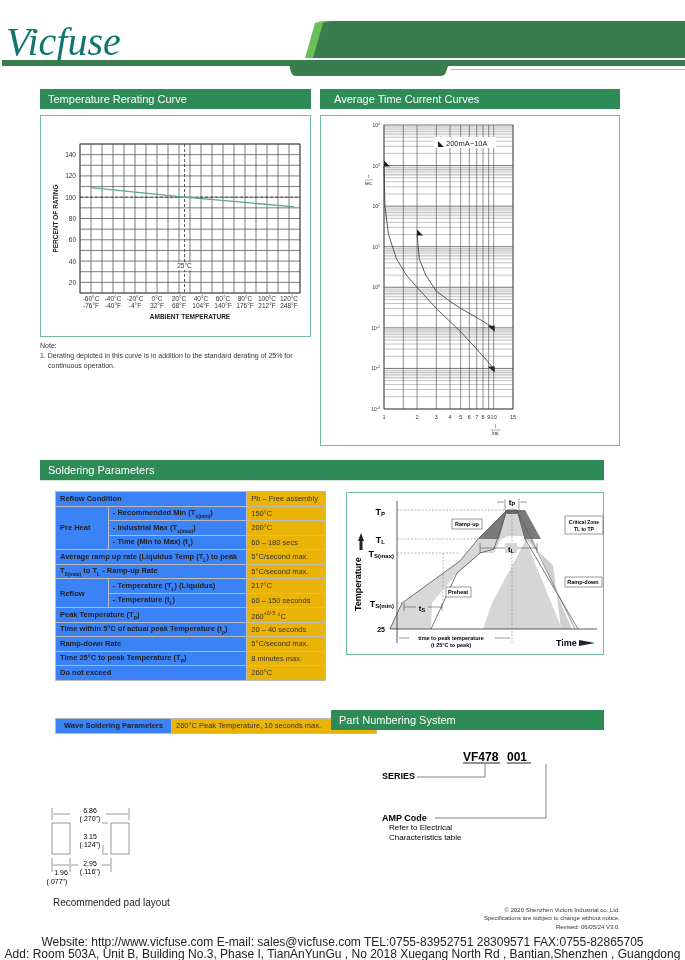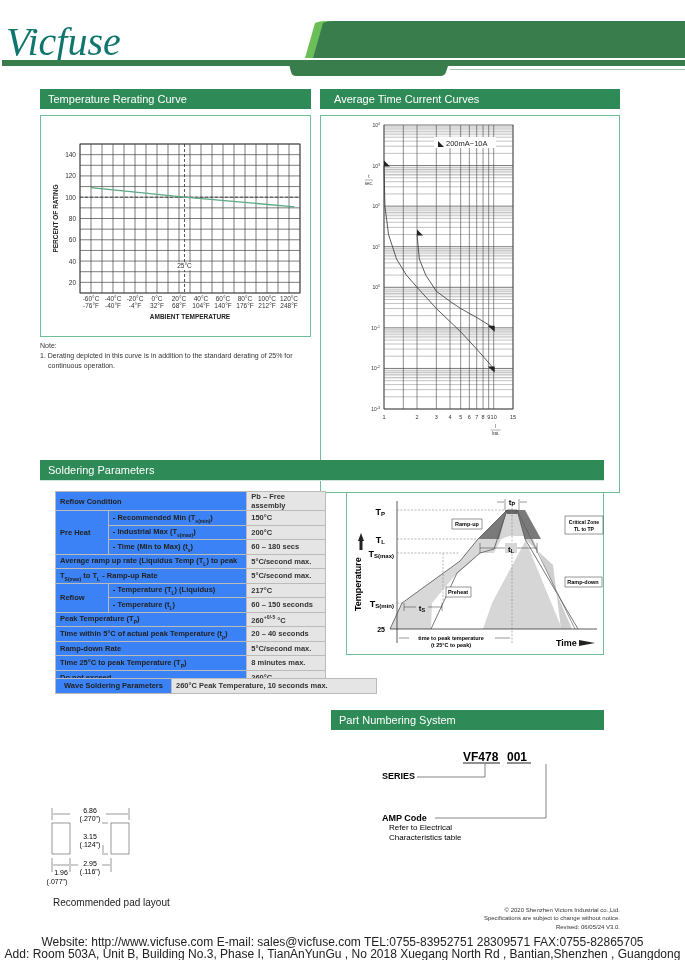--- a/index.html
+++ b/index.html
@@ -8,21 +8,21 @@
   .logo { left: 6px; top: 18px; font-family: "Liberation Serif", serif; font-style: italic; font-size: 40px; color: #0f766e; letter-spacing: 0px; }
   .hdr-band { left: 305px; top: 21px; width: 380px; height: 37px; }
   .hdr-line { left: 2px; top: 60px; width: 683px; height: 6px; background: #3a7d4d; }
   .hdr-tab { left: 288px; top: 60px; width: 162px; height: 16px; }
   .sec-title { background: #2e8b57; color: #fff; font-weight: normal; font-size: 11px; padding-left: 8px; line-height: 20px; height: 20px; }
   .panel { border: 1px solid #6fbf96; background: #fff; }
   .note { font-size: 7px; color: #333; line-height: 10px; }
   table.sp { border-collapse: collapse; font-size: 7.5px; }
   table.sp td { border: 1px solid #bbb; padding: 0 4px; height: 14.5px; }
   table.sp td.g { background: #3b82f6; font-weight: bold; }
-  table.sp td.v { background: #e5e5e5; color: #333; font-weight: bold; }
+  table.sp td.v { background: #eab308; color: #333; }
   .foot { font-size: 12px; color: #222; text-align: center; width: 685px; left: 0; }
   .small { font-size: 6px; text-align: right; color: #333; line-height: 8px; }
   svg text { font-family: "Liberation Sans", sans-serif; }
 </style>
 </head>
 <body>
 
 <div class="abs logo">Vicfuse</div>
 <svg class="abs hdr-band" viewBox="0 0 380 37">
   <path d="M10 2 Q14 0 20 0 L380 0 L380 37 L0 37 Z" fill="#6cbf58"></path>
@@ -112,21 +112,21 @@
       <text transform="translate(17,102.5) rotate(-90)" font-size="6.5" font-weight="bold" text-anchor="middle" fill="#222">PERCENT OF RATING</text>
     </svg>
 </div>
 
 <div class="abs note" style="left:40px;top:341px;width:280px;">
   <div>Note:</div>
   <div>1.  Derating depicted in this curve is in addition to the standard derating of 25% for</div>
   <div style="padding-left:8px">continuous operation.</div>
 </div>
 
-<div class="abs panel" style="left:320px;top:115px;width:300px;height:378px;">
+<div class="abs panel" style="left:320px;top:115px;width:300px;height:331px;">
   <svg id="tc-svg" width="300" height="327">
       <rect x="63" y="9" width="129" height="284" fill="#fff" stroke="#333" stroke-width="0.7"></rect>
       <line x1="63" y1="293" x2="192" y2="293" stroke="#555" stroke-width="0.8"></line>
       <line x1="63" y1="280.78678303306134" x2="192" y2="280.78678303306134" stroke="#777" stroke-width="0.45"></line>
       <line x1="63" y1="273.64250909423083" x2="192" y2="273.64250909423083" stroke="#777" stroke-width="0.45"></line>
       <line x1="63" y1="268.5735660661227" x2="192" y2="268.5735660661227" stroke="#777" stroke-width="0.45"></line>
       <line x1="63" y1="264.6417883955101" x2="192" y2="264.6417883955101" stroke="#777" stroke-width="0.45"></line>
       <line x1="63" y1="261.4292921272922" x2="192" y2="261.4292921272922" stroke="#777" stroke-width="0.45"></line>
       <line x1="63" y1="262.32929212729215" x2="192" y2="262.32929212729215" stroke="#bbb" stroke-width="0.4"></line>
       <line x1="63" y1="258.7131652337073" x2="192" y2="258.7131652337073" stroke="#777" stroke-width="0.45"></line>
@@ -322,21 +322,21 @@
         <td class="g" colspan="2"><span>Time 25°C to peak Temperature (T</span><span style="font-size: 5px; vertical-align: sub;">P</span><span>)</span></td>
         <td class="v"><span>8 minutes max.</span></td>
       </tr>
       <tr>
         <td class="g" colspan="2"><span>Do not exceed</span></td>
         <td class="v"><span>260°C</span></td>
       </tr>
     </tbody>
 </table>
 
-<table class="abs sp" style="left:55px;top:678px;width:322px;">
+<table class="abs sp" style="left:55px;top:718px;width:322px;">
   <colgroup>
       <col style="width:116px">
       <col>
     </colgroup>
   <tbody>
       <tr>
     <td class="g" style="text-align:center">Wave Soldering Parameters</td>
     <td class="v">260°C Peak Temperature, 10 seconds max.</td>
   </tr>
 </tbody>

